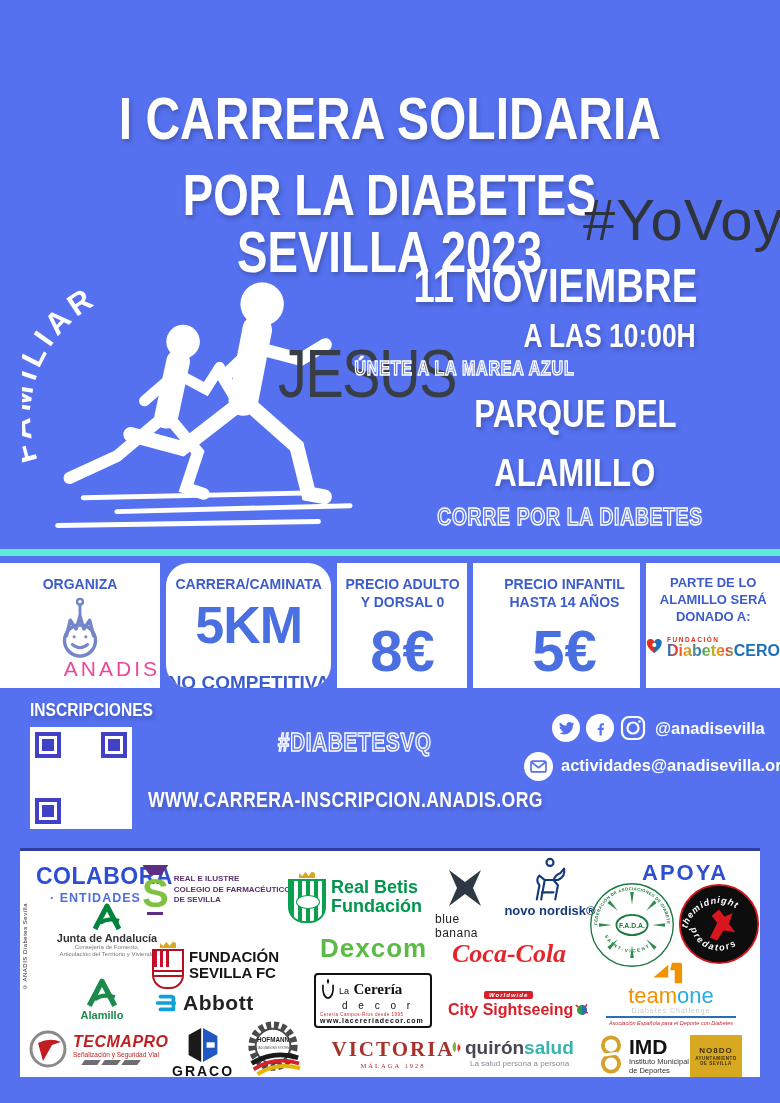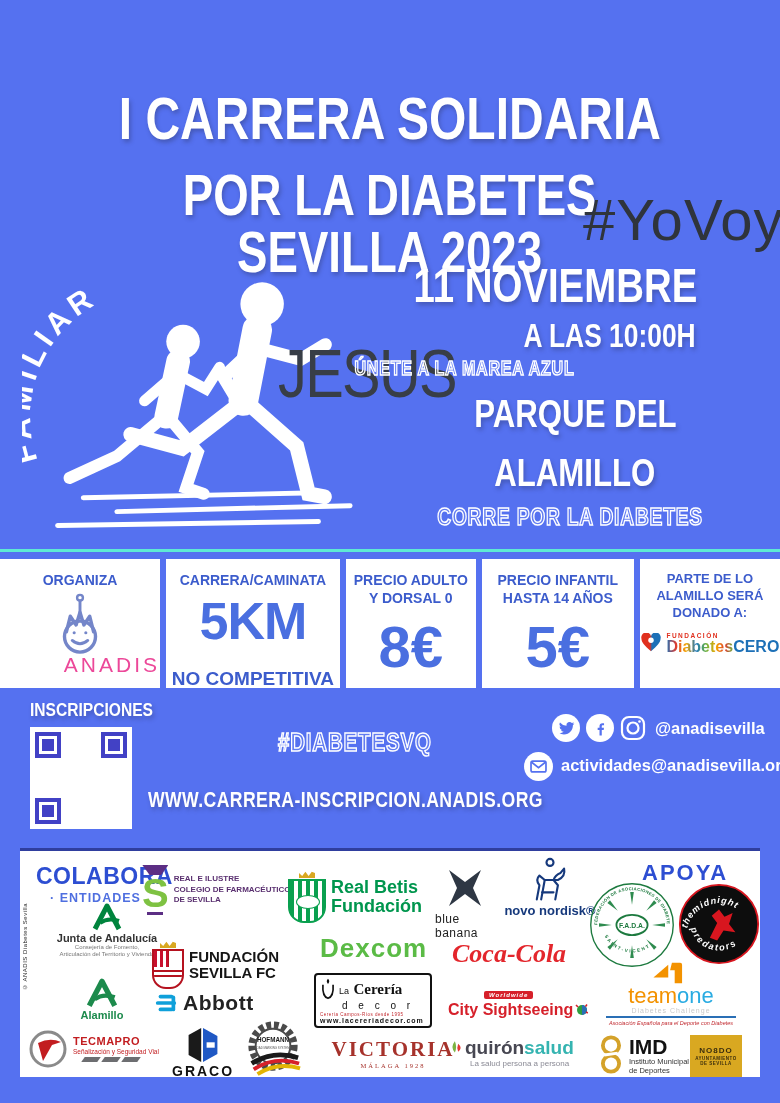--- a/index.html
+++ b/index.html
@@ -25,23 +25,23 @@
          transform:scaleX(.85);transform-origin:0 0;z-index:1;}
   .ev-date{left:350px;top:258px;width:410px;font-size:48px;z-index:2;}
   .ev-time{left:460px;top:317px;width:300px;font-size:33px;z-index:2;}
   .ev-marea{left:295px;top:357px;width:340px;font-size:20px;font-weight:800;letter-spacing:1px;z-index:2;}
   .ev-loc1{left:420px;top:392px;width:310px;font-size:39px;z-index:2;}
   .ev-loc2{left:420px;top:451px;width:310px;font-size:39px;z-index:2;}
   .ev-corre{left:400px;top:503px;width:340px;font-size:24px;font-weight:800;letter-spacing:1px;z-index:2;}
 
   
   .band{left:0;top:549px;width:780px;height:146px;display:flex;gap:6px;padding:7px 0;
-        box-sizing:border-box;border-top:3px solid #5eead4;}
+        box-sizing:border-box;border-top:7px solid #5eead4;}
   .cell{background:#fff;text-align:center;overflow:hidden;}
-  .c1{flex:0 0 160px;} .c2{flex:1 1 176px;} .c3{flex:0 0 130px;} .c4{flex:0 0 152px;} .c5{flex:1 1 142px;}
+  .c1{flex:0 0 160px;} .c2{flex:1 1 176px;border-radius:23px;} .c3{flex:0 0 130px;} .c4{flex:0 0 152px;padding-left:15px;} .c5{flex:1 1 142px;}
   .cell .lbl{margin-top:12px;font-size:14px;font-weight:800;color:#3c5ccc;line-height:1.3;}
   .big-blue{font-weight:800;color:#4a6fe0;}
   .dist{font-size:52px;margin-top:2px;letter-spacing:-1px;}
   .price{font-size:58px;margin-top:6px;}
   .note{font-size:19px;font-weight:800;color:#3c5ccc;margin-top:17px;}
   .anadis-name{font-size:21px;letter-spacing:3px;color:#ec4899;margin-top:-6px;text-align:right;}
   .dc-row{display:flex;align-items:center;justify-content:center;gap:4px;margin-top:10px;}
   .dc-col{text-align:left;}
   .dc-found{font-size:6.5px;font-weight:700;color:#e0301e;letter-spacing:1.5px;}
   .dc-word{font-size:16px;font-weight:800;line-height:1;}
@@ -136,21 +136,21 @@
   .to-line{height:1.5px;background:#2a6fb5;width:130px;margin:2px 0;}
   .to-sub{font-size:5.5px;color:#c0272d;font-style:italic;}
   .imd{left:578px;top:183px;}
   .imd-abbr{font-size:21px;font-weight:800;color:#111;line-height:1;}
   .imd-sub{font-size:7.5px;color:#333;line-height:1.2;}
   .nodo{left:670px;top:184px;width:52px;height:42px;background:#d9a821;display:flex;flex-direction:column;
         align-items:center;justify-content:center;gap:1px;}
   .nodo-l1{font-size:8px;font-weight:800;color:#3a2d0d;letter-spacing:1px;}
   .nodo-l2{font-size:4.5px;font-weight:700;color:#3a2d0d;letter-spacing:.5px;line-height:1.2;text-align:center;}
   .tecma{left:8px;top:178px;}
-  .tec-name{font-size:11px;font-weight:800;color:#c21d20;letter-spacing:.5px;line-height:1;}
+  .tec-name{font-size:16px;font-weight:800;font-style:italic;color:#c21d20;letter-spacing:.5px;line-height:1;}
   .tec-sub{font-size:6.5px;color:#c21d20;margin-top:1px;}
   .tec-marks{display:flex;gap:4px;margin-top:2px;margin-left:10px;}
   .tec-marks b{width:16px;height:5px;background:#6d6e71;transform:skewX(-35deg);}
 </style>
 </head>
 <body>
 
 <div class="poster">
 
   <h1 class="abs wt ctr t1"><span class="cx">I CARRERA SOLIDARIA</span></h1>

